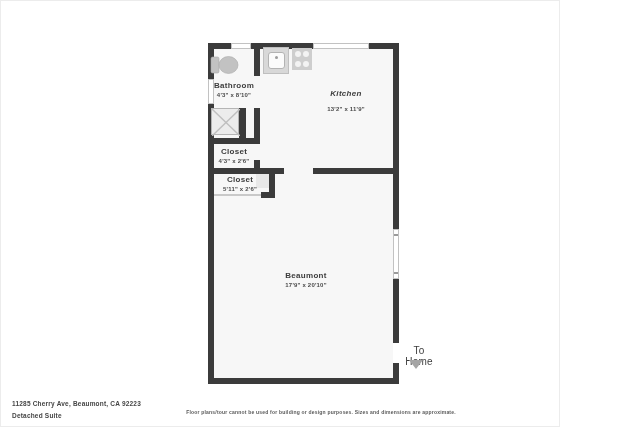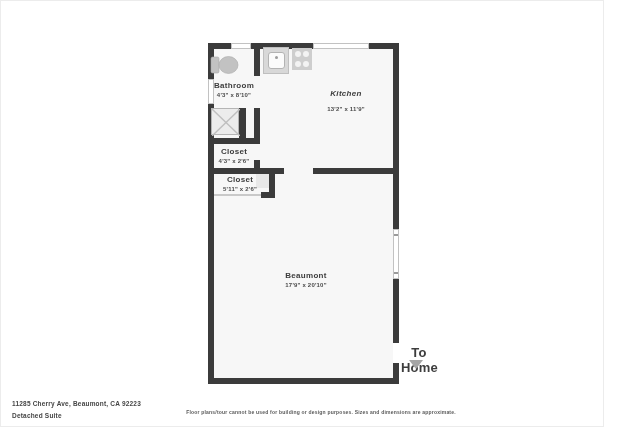--- a/index.html
+++ b/index.html
@@ -5,41 +5,41 @@
   :root{
     --wall:#3b3b3b;
     --room-fill:#f7f7f7;
     --fixture:#c9c9c9;
     --fixture-dark:#a8a8a8;
     --text:#3d3d3d;
     --arrow:#a5a5a5;
   }
   html,body{margin:0;padding:0;background:#fff;}
   .canvas{
-    position:relative;width:604px;height:427px;background:#ffffff;
+    position:relative;width:560px;height:427px;background:#ffffff;
     border:1px solid #ececec;box-sizing:border-box;overflow:hidden;
     font-family:"Liberation Sans","DejaVu Sans",sans-serif;color:var(--text);
   }
   .abs{position:absolute;}
   .room-fill{background:var(--room-fill);}
   .wall{background:var(--wall);}
   .window{background:#ffffff;border:1px solid #c2c2c2;box-sizing:border-box;}
   .tick{background:#9a9a9a;}
   .label{position:absolute;transform:translateX(-50%);text-align:center;white-space:nowrap;line-height:1;}
   .room-name{font-size:8px;font-weight:bold;letter-spacing:.3px;color:var(--text);}
   .room-dims{font-size:6px;font-weight:bold;letter-spacing:.2px;color:#4a4a4a;}
   .shower{background:#ececec;border:1px solid #b5b5b5;box-sizing:border-box;}
   .closet-shade{background:#e8e8e8;}
   .open-line{background:#c9c9c9;}
   .sink-outer{background:#d8d8d8;border:1px solid #bfbfbf;box-sizing:border-box;}
   .sink-inner{position:absolute;left:4px;top:4px;width:17px;height:17px;background:#fbfbfb;border:1px solid #b3b3b3;border-radius:3px;box-sizing:border-box;}
   .sink-dot{position:absolute;left:11px;top:8px;width:3px;height:3px;border-radius:50%;background:#9c9c9c;}
   .stove{background:#cecece;}
   .burner{position:absolute;width:6px;height:6px;border-radius:50%;background:#f3f3f3;}
-  .to-home-label{position:absolute;left:400px;top:344px;width:36px;text-align:center;font-size:13px;font-weight:bold;color:var(--text);letter-spacing:.2px;}
+  .to-home-label{position:absolute;left:400px;top:344px;width:36px;text-align:center;font-size:10px;font-weight:normal;color:var(--text);letter-spacing:.2px;}
   .to-home-arrow{position:absolute;left:408px;top:359px;width:0;height:0;
     border-left:7.5px solid transparent;border-right:7.5px solid transparent;border-top:9px solid var(--arrow);}
   .footer-line{position:absolute;left:11px;font-size:6.5px;font-weight:bold;color:#454545;letter-spacing:.2px;}
   .disclaimer{position:absolute;left:0;top:408px;width:640px;text-align:center;font-size:5px;font-weight:bold;color:#5a5a5a;letter-spacing:.2px;}
 </style>
 </head>
 <body>
 
 <div class="canvas">
 

